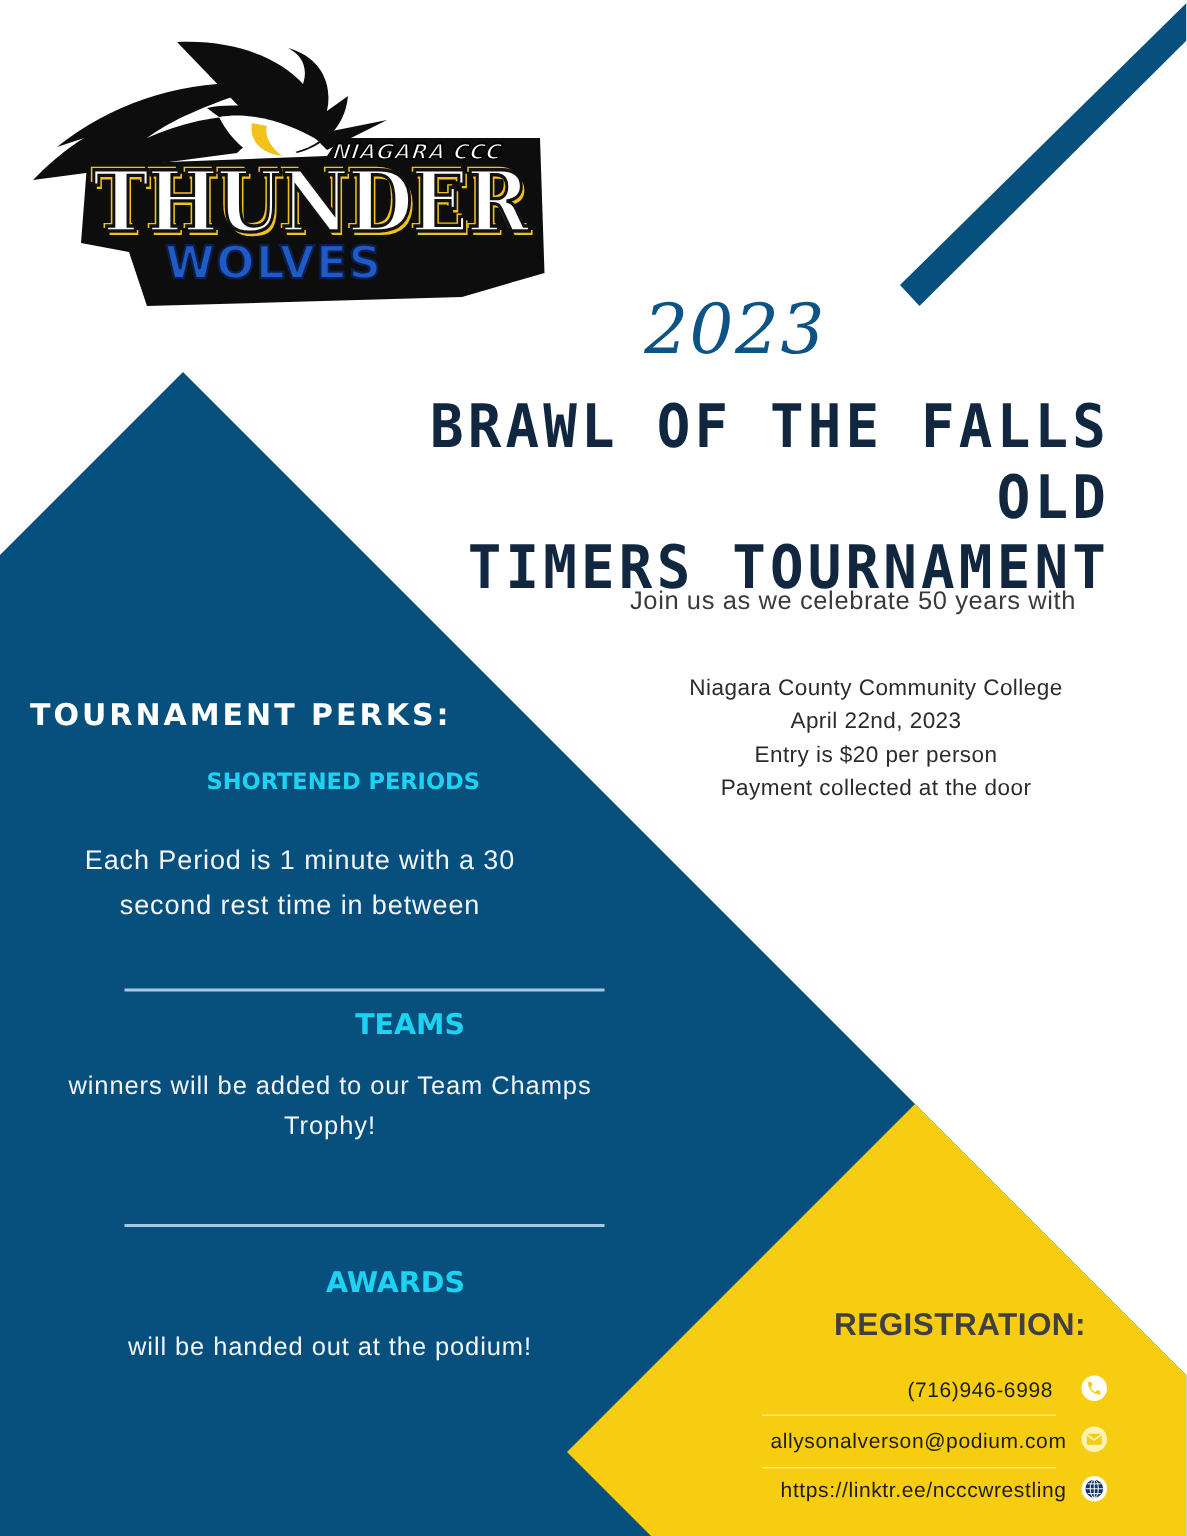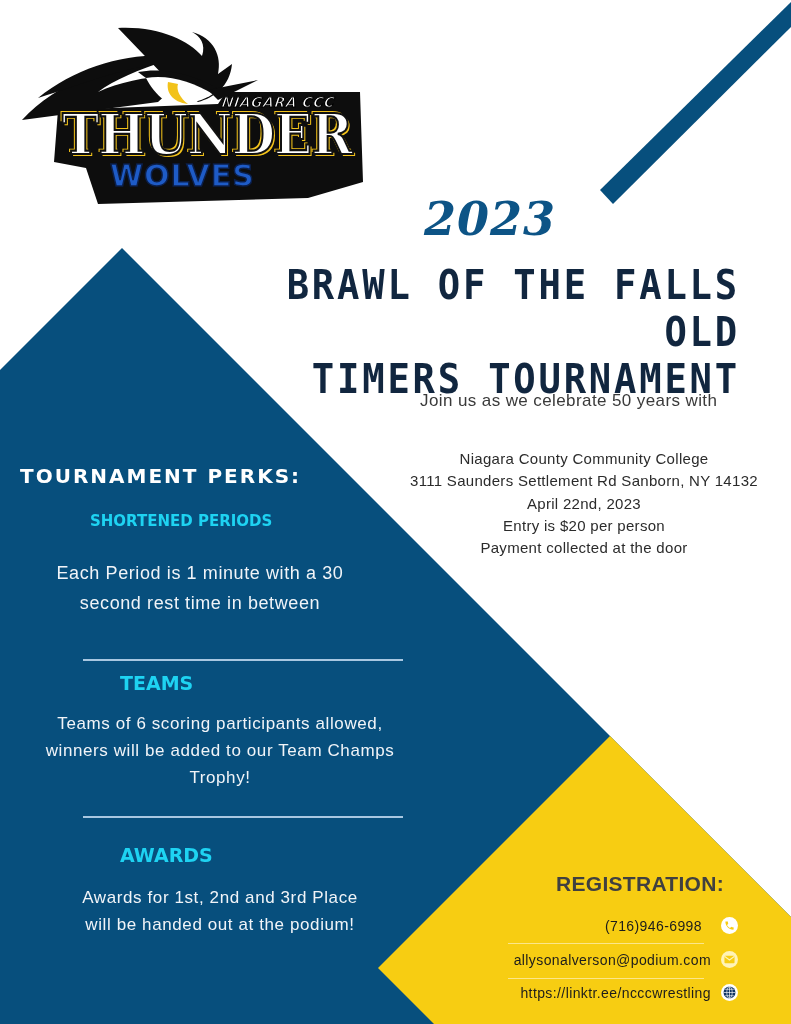--- a/index.html
+++ b/index.html
@@ -7,29 +7,29 @@
   .bg-shapes { position: absolute; left: 0; top: 0; width: 791px; height: 1024px; z-index: 0; }
   .layer { position: absolute; z-index: 2; }
 
   
   .logo { left: 18px; top: 22px; width: 350px; height: 190px; }
   .logo-niagara { position: absolute; left: 204px; top: 72px; font-family: "DejaVu Sans", sans-serif; font-weight: 900; font-style: italic; font-size: 14px; color: #fff; -webkit-text-stroke: 1.2px #000; letter-spacing: 0.5px; transform: skewX(-8deg); }
   .logo-thunder { position: absolute; left: 44px; top: 84px; font-family: "DejaVu Serif", serif; font-weight: 900; font-size: 50px; line-height: 52px; color: #ffffff; -webkit-text-stroke: 2px #111; letter-spacing: -1px; text-shadow: 0 0 0 #000, 2px 2px 0 #f2c21a, -2px -2px 0 #f2c21a; transform: scaleY(1.12); transform-origin: top left; }
   .logo-wolves { position: absolute; left: 92px; top: 138px; font-family: "DejaVu Sans", sans-serif; font-weight: 900; font-size: 30px; line-height: 32px; color: #1e5bc6; -webkit-text-stroke: 1.5px #0b1f4a; letter-spacing: 1px; }
 
   
-  .year { left: 420px; top: 192px; width: 140px; text-align: center; font-family: "DejaVu Serif", serif; font-style: italic; font-size: 46px; color: #0d5486; letter-spacing: 1px; font-weight: 700; }
+  .year { left: 420px; top: 192px; width: 140px; text-align: center; font-family: "DejaVu Serif", serif; font-style: italic; font-size: 46px; color: #0d5486; letter-spacing: 1px; font-weight: 400; }
   .title { left: 240px; top: 262px; width: 500px; text-align: right; font-family: "DejaVu Sans Mono", monospace; font-weight: 700; font-size: 40px; line-height: 47px; color: #11263f; letter-spacing: 3px; transform: scaleX(0.93); transform-origin: right top; }
 
   .intro { left: 420px; top: 388px; width: 360px; text-align: left; font-size: 17px; line-height: 25px; color: #3a3a3a; letter-spacing: 0.4px; }
   .details { left: 384px; top: 448px; width: 400px; text-align: center; font-size: 15px; line-height: 22.3px; color: #2b2b2b; letter-spacing: 0.3px; }
 
   
   .perks-title { left: 20px; top: 464px; font-family: "DejaVu Sans", sans-serif; font-weight: 700; font-size: 20px; letter-spacing: 2px; color: #ffffff; }
-  .section-head { font-family: "DejaVu Sans", sans-serif; font-weight: 700; color: #1ed3f2; text-align: left; }
+  .section-head { font-family: "DejaVu Sans", sans-serif; font-weight: 700; color: #1ed3f2; text-align: right; }
   .sp-head { left: 90px; top: 512px; width: 230px; font-size: 15px; }
   .body-text { color: #f1f4f8; text-align: center; font-size: 18px; line-height: 30px; letter-spacing: 0.6px; }
   .sp-body { left: 10px; top: 558px; width: 380px; }
   .divider { position: absolute; height: 1.5px; background: #a8c7e1; z-index: 2; }
   .teams-head { left: 120px; top: 672px; width: 190px; font-size: 19px; }
   .teams-body { left: 10px; top: 710px; width: 420px; font-size: 17px; line-height: 27px; }
   .awards-head { left: 120px; top: 844px; width: 190px; font-size: 19px; }
   .awards-body { left: 30px; top: 884px; width: 380px; font-size: 17px; line-height: 27px; }
 
   
@@ -71,48 +71,45 @@
   <div>BRAWL OF THE FALLS OLD</div>
   <div>TIMERS TOURNAMENT</div>
 </div>
 
 <div class="layer intro">
   <div>Join us as we celebrate 50 years with</div>
 </div>
 
 <div class="layer details">
   <div>Niagara County Community College</div>
-  <div>3111 Saunders Settlement Rd Sanborn, NY 14132</div>
   <div>April 22nd, 2023</div>
   <div>Entry is $20 per person</div>
   <div>Payment collected at the door</div>
 </div>
 
 <div class="layer perks-title">TOURNAMENT PERKS:</div>
 
 <div class="layer section-head sp-head">SHORTENED PERIODS</div>
 <div class="layer body-text sp-body">
   <div>Each Period is 1 minute with a 30</div>
   <div>second rest time in between</div>
 </div>
 
 <div class="divider" style="left:83px; top:659px; width:320px;"></div>
 
 <div class="layer section-head teams-head">TEAMS</div>
 <div class="layer body-text teams-body">
-  <div>Teams of 6 scoring participants allowed,</div>
   <div>winners will be added to our Team Champs</div>
   <div>Trophy!</div>
 </div>
 
 <div class="divider" style="left:83px; top:816px; width:320px;"></div>
 
 <div class="layer section-head awards-head">AWARDS</div>
 <div class="layer body-text awards-body">
-  <div>Awards for 1st, 2nd and 3rd Place</div>
   <div>will be handed out at the podium!</div>
 </div>
 
 <div class="layer reg-title">REGISTRATION:</div>
 
 <div class="reg-row" style="top:918px; right:89px;">(716)946-6998</div>
 <div class="reg-icon" style="top:917px; background:#ffffff;">
   <svg width="11" height="11" viewBox="0 0 24 24">
       <path d="M6.6 10.8c1.4 2.8 3.8 5.1 6.6 6.6l2.2-2.2c.3-.3.7-.4 1-.2 1.1.4 2.3.6 3.6.6.6 0 1 .4 1 1V20c0 .6-.4 1-1 1C10.6 21 3 13.4 3 4c0-.6.4-1 1-1h3.5c.6 0 1 .4 1 1 0 1.3.2 2.5.6 3.6.1.3 0 .7-.2 1z" fill="#f7cd12"></path>
     </svg>

